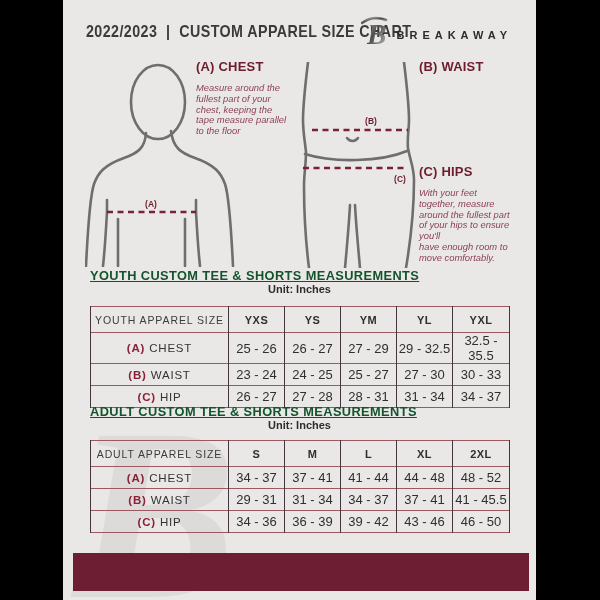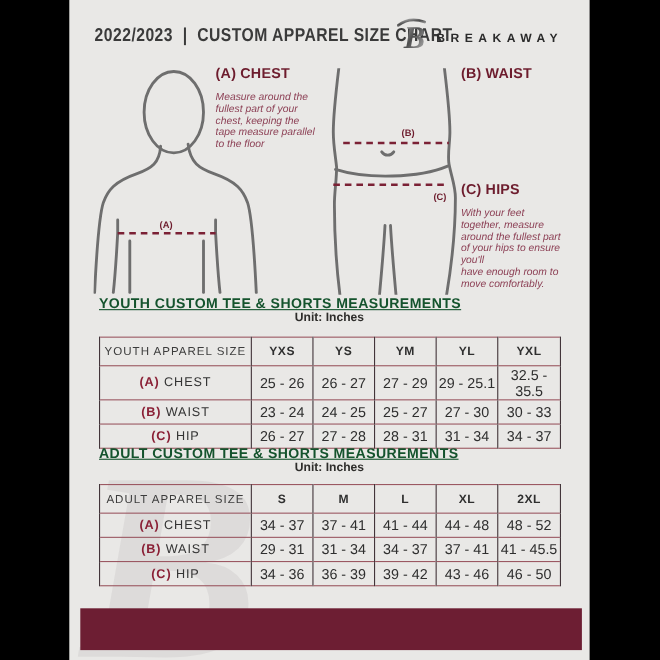--- a/index.html
+++ b/index.html
@@ -164,21 +164,21 @@
       <th class="size-col">YS</th>
       <th class="size-col">YM</th>
       <th class="size-col">YL</th>
       <th class="size-col">YXL</th>
     </tr>
     <tr>
       <td class="lbl"><span class="key">(A)</span><span>CHEST</span></td>
       <td class="val">25 - 26</td>
       <td class="val">26 - 27</td>
       <td class="val">27 - 29</td>
-      <td class="val">29 - 25.1</td>
+      <td class="val">29 - 32.5</td>
       <td class="val">32.5 - 35.5</td>
     </tr>
     <tr>
       <td class="lbl"><span class="key">(B)</span><span>WAIST</span></td>
       <td class="val">23 - 24</td>
       <td class="val">24 - 25</td>
       <td class="val">25 - 27</td>
       <td class="val">27 - 30</td>
       <td class="val">30 - 33</td>
     </tr>

